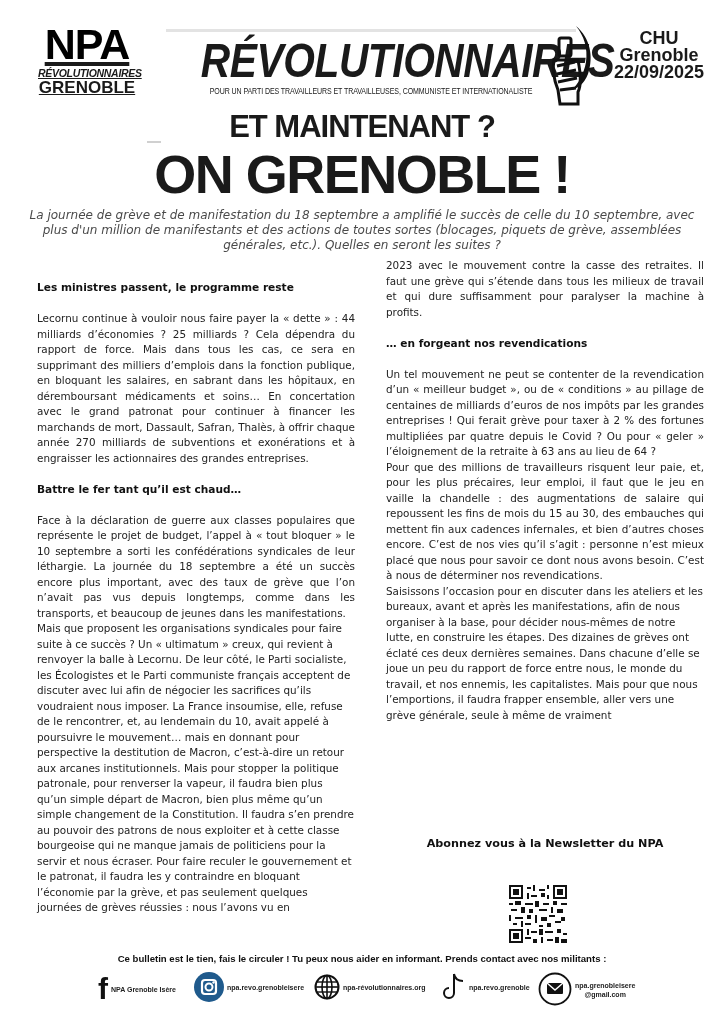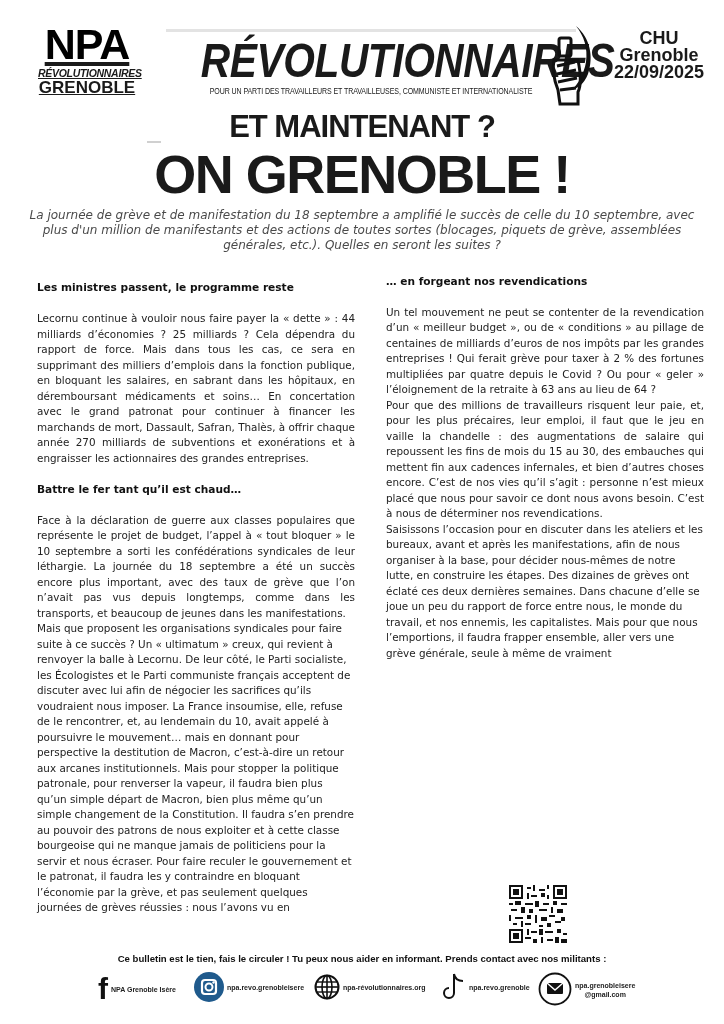--- a/index.html
+++ b/index.html
@@ -76,29 +76,31 @@
   <div class="gap"></div>
   <p>Lecornu continue à vouloir nous faire payer la « dette » : 44 milliards d’économies ? 25 milliards ? Cela dépendra du rapport de force. Mais dans tous les cas, ce sera en supprimant des milliers d’emplois dans la fonction publique, en bloquant les salaires, en sabrant dans les hôpitaux, en déremboursant médicaments et soins… En concertation avec le grand patronat pour continuer à financer les marchands de mort, Dassault, Safran, Thalès, à offrir chaque année 270 milliards de subventions et exonérations et à engraisser les actionnaires des grandes entreprises.</p>
   <div class="gap"></div>
   <h3>Battre le fer tant qu’il est chaud…</h3>
   <div class="gap"></div>
   <p>Face à la déclaration de guerre aux classes populaires que représente le projet de budget, l’appel à « tout bloquer » le 10 septembre a sorti les confédérations syndicales de leur léthargie. La journée du 18 septembre a été un succès encore plus important, avec des taux de grève que l’on n’avait pas vus depuis longtemps, comme dans les transports, et beaucoup de jeunes dans les manifestations.</p>
   <p class="last-line">Mais que proposent les organisations syndicales pour faire suite à ce succès ? Un « ultimatum » creux, qui revient à renvoyer la balle à Lecornu. De leur côté, le Parti socialiste, les Écologistes et le Parti communiste français acceptent de discuter avec lui afin de négocier les sacrifices qu’ils voudraient nous imposer. La France insoumise, elle, refuse de le rencontrer, et, au lendemain du 10, avait appelé à poursuivre le mouvement… mais en donnant pour perspective la destitution de Macron, c’est-à-dire un retour aux arcanes institutionnels. Mais pour stopper la politique patronale, pour renverser la vapeur, il faudra bien plus qu’un simple départ de Macron, bien plus même qu’un simple changement de la Constitution. Il faudra s’en prendre au pouvoir des patrons de nous exploiter et à cette classe bourgeoise qui ne manque jamais de politiciens pour la servir et nous écraser. Pour faire reculer le gouvernement et le patronat, il faudra les y contraindre en bloquant l’économie par la grève, et pas seulement quelques journées de grèves réussies : nous l’avons vu en</p>
 </div>
 
 <div id="col-right" class="col">
+  <p>2023 avec le mouvement contre la casse des retraites. Il faut une grève qui s’étende dans tous les milieux de travail et qui dure suffisamment pour paralyser la machine à profits.</p>
   <div class="gap"></div>
   <h3>… en forgeant nos revendications</h3>
   <div class="gap"></div>
   <p>Un tel mouvement ne peut se contenter de la revendication d’un « meilleur budget », ou de « conditions » au pillage de centaines de milliards d’euros de nos impôts par les grandes entreprises ! Qui ferait grève pour taxer à 2 % des fortunes multipliées par quatre depuis le Covid ? Ou pour « geler » l’éloignement de la retraite à 63 ans au lieu de 64 ?</p>
   <p>Pour que des millions de travailleurs risquent leur paie, et, pour les plus précaires, leur emploi, il faut que le jeu en vaille la chandelle : des augmentations de salaire qui repoussent les fins de mois du 15 au 30, des embauches qui mettent fin aux cadences infernales, et bien d’autres choses encore. C’est de nos vies qu’il s’agit : personne n’est mieux placé que nous pour savoir ce dont nous avons besoin. C’est à nous de déterminer nos revendications.</p>
   <p class="last-line">Saisissons l’occasion pour en discuter dans les ateliers et les bureaux, avant et après les manifestations, afin de nous organiser à la base, pour décider nous-mêmes de notre lutte, en construire les étapes. Des dizaines de grèves ont éclaté ces deux dernières semaines. Dans chacune d’elle se joue un peu du rapport de force entre nous, le monde du travail, et nos ennemis, les capitalistes. Mais pour que nous l’emportions, il faudra frapper ensemble, aller vers une grève générale, seule à même de vraiment</p>
 </div>
 
 <div id="newsletter" class="abs">
+  <div>Abonnez vous à la Newsletter du NPA</div>
 </div>
 
 <div id="qr" class="abs">
   <svg width="58" height="58" viewBox="0 0 29 29" shape-rendering="crispEdges">
     <rect width="29" height="29" fill="#fff"></rect>
     <g fill="#111">
       <rect x="0" y="0" width="7" height="7"></rect>
         <rect x="1" y="1" width="5" height="5" fill="#fff"></rect>
         <rect x="2" y="2" width="3" height="3"></rect>
       <rect x="22" y="0" width="7" height="7"></rect>

